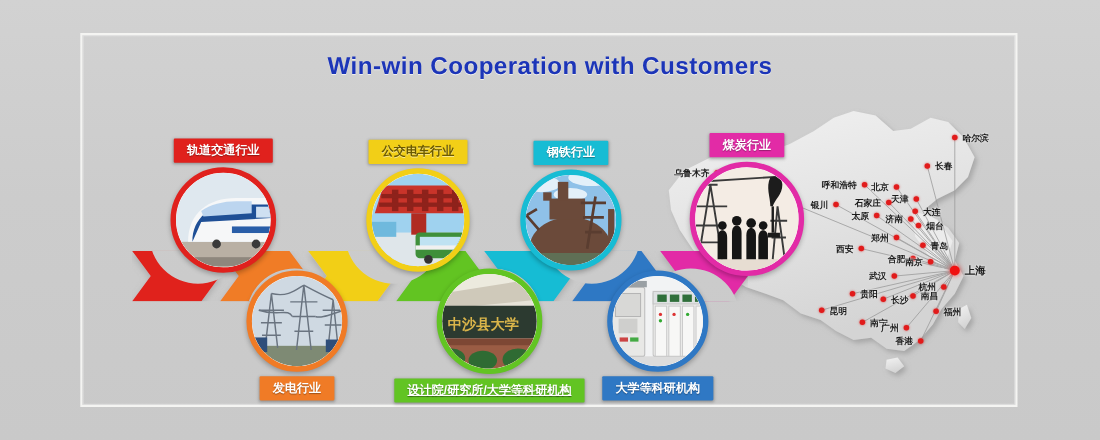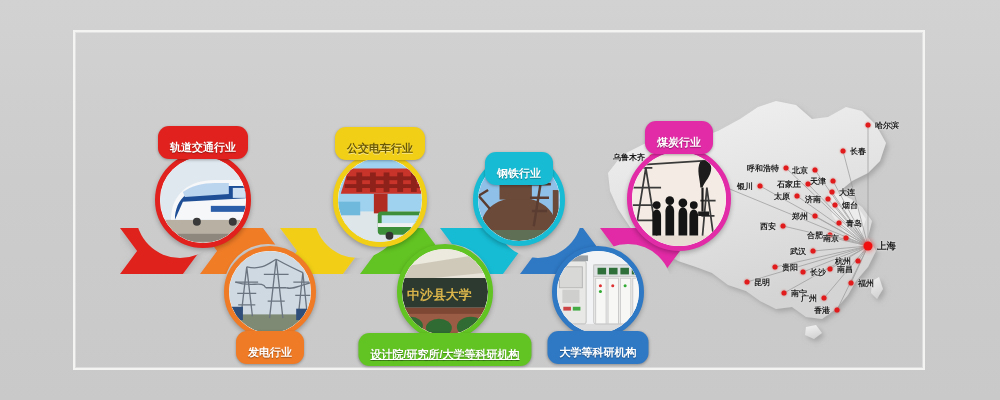--- a/index.html
+++ b/index.html
@@ -59,23 +59,23 @@
   .node{position:absolute;}
   .ring{
     position:relative;border-radius:50%;
     box-sizing:border-box;overflow:hidden;
     box-shadow:0 2px 5px rgba(0,0,0,.28);
   }
   .ring .photo{position:absolute;left:0;top:0;right:0;bottom:0;border-radius:50%;
     overflow:hidden;}
   .pill{
     position:absolute;left:50%;transform:translateX(-50%);
-    white-space:nowrap;border-radius:11px;
+    white-space:nowrap;border-radius:1px;
     font-size:11px;font-weight:bold;color:#fff;
-    padding:14px 12px 4px;
+    padding:3px 12px 4px;
     text-shadow:0 1px 1px rgba(0,0,0,.35);
     box-shadow:0 1px 3px rgba(0,0,0,.3);
   }
   .pill.top{top:-26px;}
   .pill.bot{bottom:-26px;}
 
   .photo-inner{position:absolute;left:-8%;top:-8%;width:116%;height:116%;}
 </style>
 </head>
 <body>
@@ -254,20 +254,21 @@
           <span class="nm">广州</span>
         </div>
         <div class="city lf" style="left: 237px; top: 215px;">
           <span class="dot"></span>
           <span class="nm">香港</span>
         </div>
       </div>
   </div>
 
   <div id="title-block">
+    <div id="title-en">Win-win Cooperation with Customers</div>
   </div>
 
   <div id="ribbon">
     <svg width="560" height="46" viewBox="0 0 560 46">
       <defs>
         <clipPath id="notches">
           <path d="M0,0 H560 V46 H0 Z
                    M 60,-14 m -44,0 a 44,44 0 1,0 88,0 a 44,44 0 1,0 -88,0
                    M 148,60 m -44,0 a 44,44 0 1,0 88,0 a 44,44 0 1,0 -88,0
                    M 238,-14 m -44,0 a 44,44 0 1,0 88,0 a 44,44 0 1,0 -88,0
@@ -405,21 +406,21 @@
       </g>
       <g stroke="#5a3d30" stroke-width="2.6" fill="none">
         <path d="M66,78 L74,28 M60,34 H84 M62,48 H82 M64,62 H80"></path>
         <path d="M20,60 L8,46 M8,46 L18,40"></path>
       </g>
       <rect x="86" y="40" width="6" height="42" fill="#6b4a3a"></rect>
       <rect x="0" y="70" width="14" height="12" fill="#7a5847"></rect>
     </svg></div>
           </div>
         </div>
-        <div class="pill top" style="background: rgb(23, 188, 212); margin-top: 24px;">钢铁行业</div>
+        <div class="pill top" style="background: rgb(23, 188, 212);">钢铁行业</div>
       </div>
       <div class="node" style="left: 552px; top: 246px; width: 92px; height: 92px;">
         <div class="ring" style="width: 100%; height: 100%; border: 5px solid rgb(47, 120, 196); background: rgb(255, 255, 255);">
           <div class="photo">
             <div class="photo-inner"><svg viewBox="0 0 100 100" width="100%" height="100%">
       <rect width="100" height="100" fill="#f2f3f4"></rect>
       <rect y="84" width="100" height="16" fill="#dcdcdc"></rect>
       <g>
         <rect x="6" y="18" width="32" height="66" rx="2" fill="#e8e8e6" stroke="#bdbdbd"></rect>
         <rect x="10" y="24" width="24" height="22" fill="#d8d8d6" stroke="#b5b5b5"></rect>

